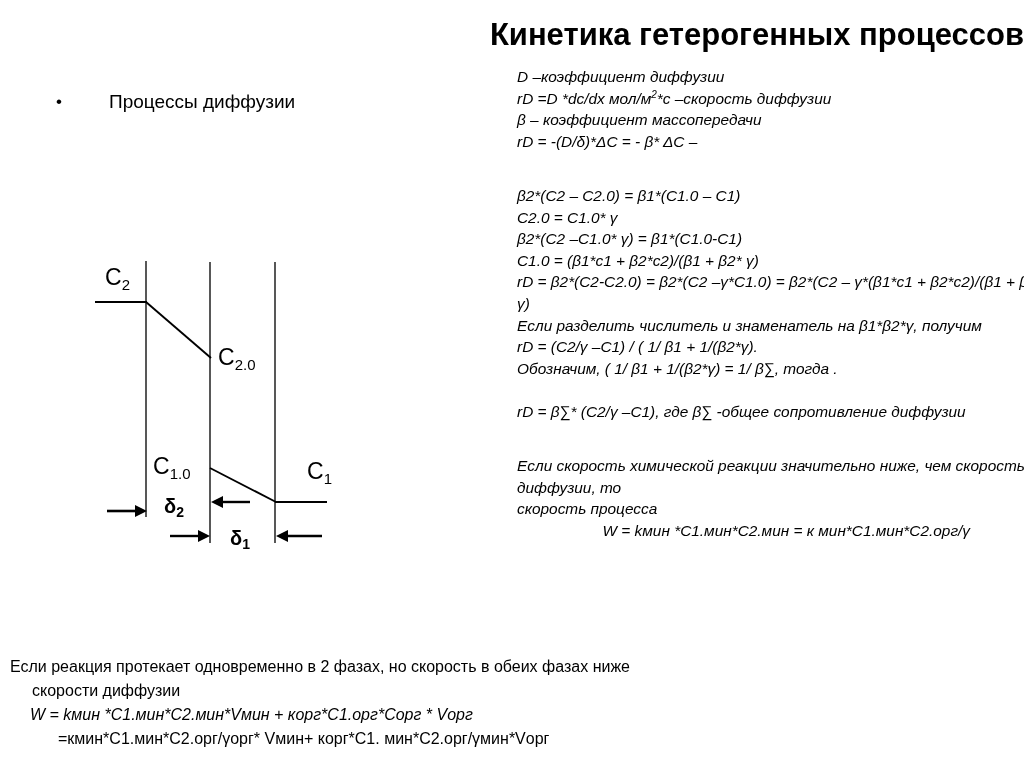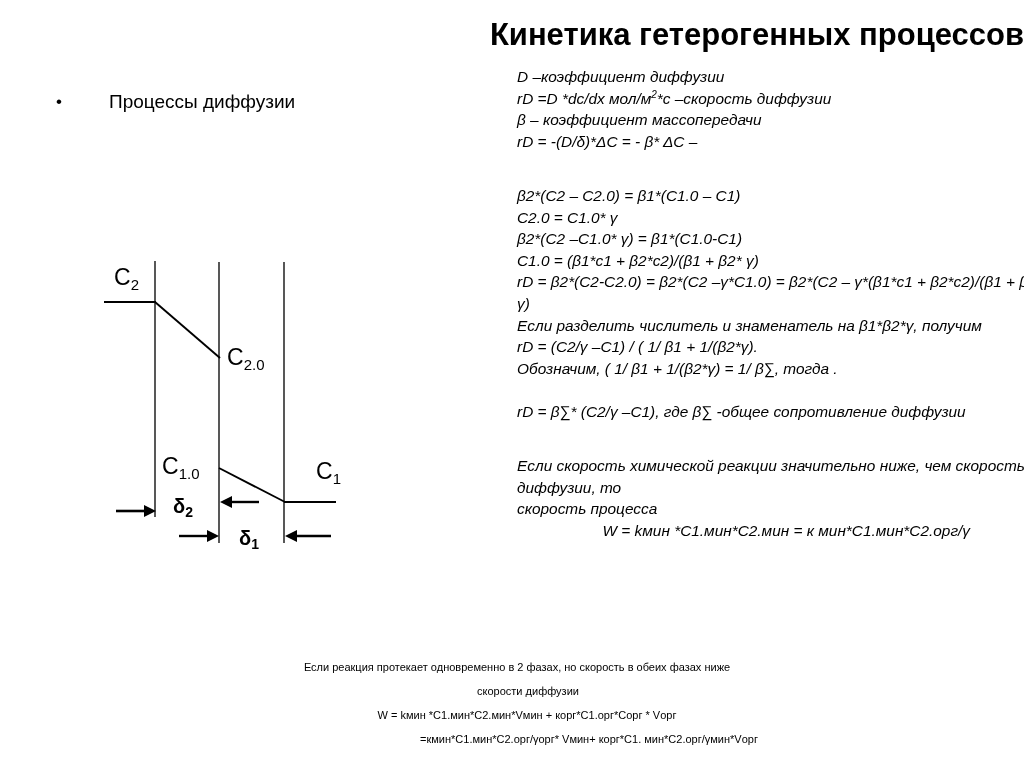--- a/index.html
+++ b/index.html
@@ -47,36 +47,35 @@
     line-height:21.6px;
     white-space:pre-wrap;
     word-break:normal;
   }
   .rgap{height:21.6px;}
   .rgap-half{height:11px;}
   sup{font-size:10px;vertical-align:super;line-height:0;}
 
   
   .diagram{
-    position:absolute;left:16px;top:0;width:460px;height:600px;
+    position:absolute;left:7px;top:0;width:460px;height:600px;
   }
 
   
   .bottom{
     position:absolute;left:0;top:655px;width:1024px;
   }
   .bline{
-    font-size:11px;line-height:24px;
+    font-size:16px;line-height:24px;
     white-space:pre;
-    text-align:center;
   }
   .bl-1{padding-left:10px;}
   .bl-2{padding-left:32px;}
-  .bl-3{padding-left:30px;}
-  .bl-4{padding-left:120px;margin-left:34px;}
+  .bl-3{padding-left:30px;font-style:italic;}
+  .bl-4{padding-left:58px;}
 </style>
 </head>
 <body>
 
 <div class="slide">
 
   <div class="title">Кинетика гетерогенных процессов</div>
 
   <div class="bullet-row">
     <span class="bullet-dot">•</span>

